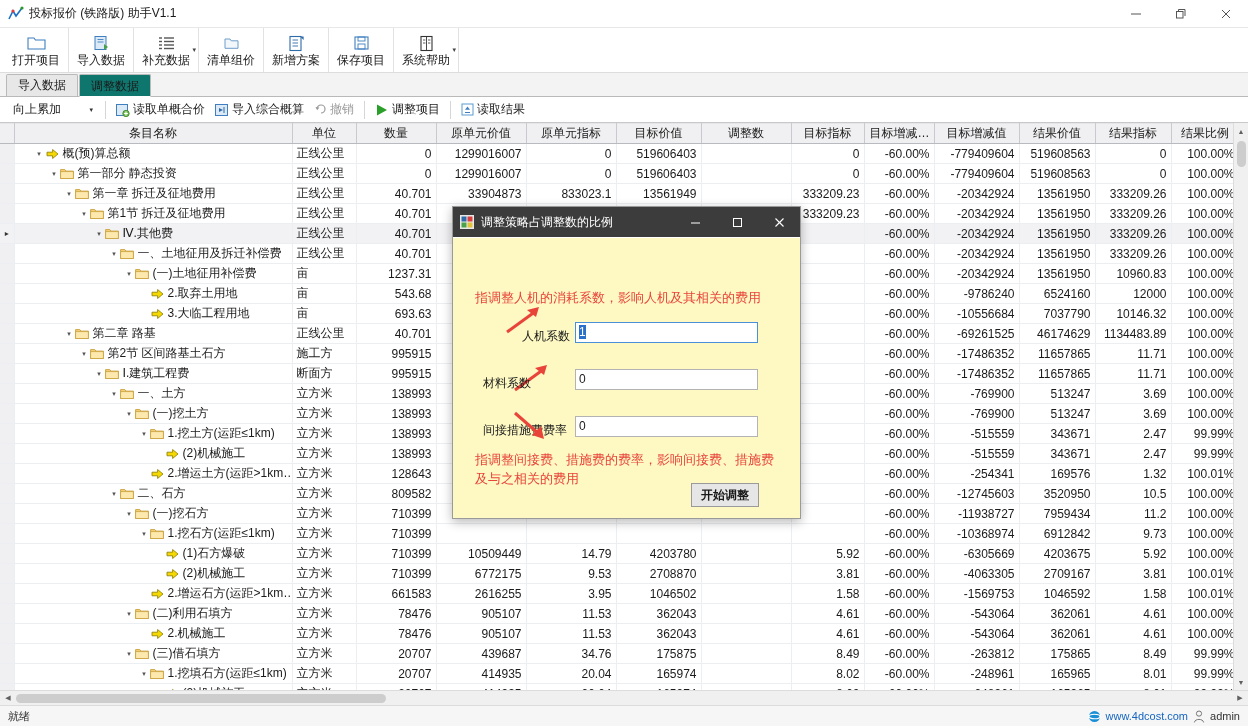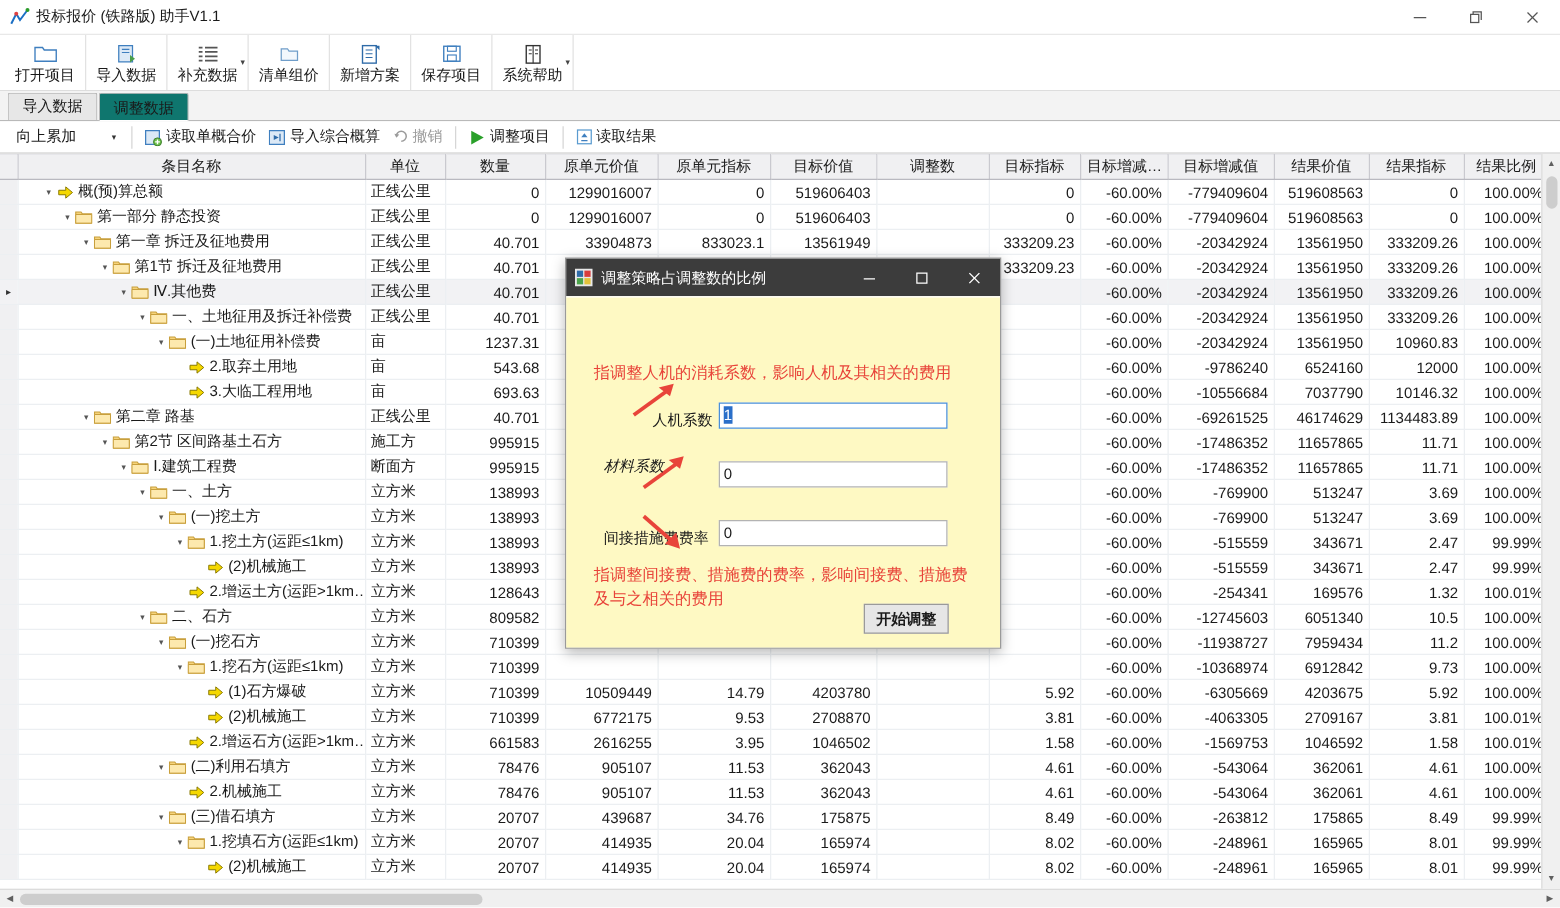--- a/index.html
+++ b/index.html
@@ -1014,21 +1014,21 @@
                 </td>
                 <td>立方米</td>
                 <td class="num">809582</td>
                 <td class="num"></td>
                 <td class="num"></td>
                 <td class="num"></td>
                 <td class="num"></td>
                 <td class="num"></td>
                 <td class="num">-60.00%</td>
                 <td class="num">-12745603</td>
-                <td class="num">6051340</td>
+                <td class="num">3520950</td>
                 <td class="num">10.5</td>
                 <td class="num">100.00%</td>
               </tr>
               <tr>
                 <td class="gutter"></td>
                 <td>
                   <div class="tcell" style="padding-left:105px">
                     <span class="expander">▾</span>
                     <span class="folder">
                       <svg width="14" height="12" viewBox="0 0 14 12">
@@ -1302,20 +1302,39 @@
     </div>
     <div class="hscroll">
       <div class="hs-arrow">◀</div>
       <div class="hs-track">
         <div class="hs-thumb"></div>
       </div>
       <div class="hs-arrow">▶</div>
     </div>
   </div>
 
+  <div class="statusbar">
+    <span>就绪</span>
+    <div class="sb-right">
+      <span>
+        <svg width="13" height="13" viewBox="0 0 13 13">
+          <circle cx="6.5" cy="6.5" r="5.5" fill="#1a8fd6"></circle>
+          <ellipse cx="6.5" cy="6.5" rx="5.5" ry="2.3" fill="none" stroke="#ffffff" stroke-width="1.1"></ellipse>
+        </svg>
+      </span>
+      <a class="sb-link" href="#">www.4dcost.com</a>
+      <span>
+        <svg width="12" height="13" viewBox="0 0 12 13">
+          <circle cx="6" cy="3.6" r="2.6" fill="none" stroke="#777" stroke-width="1"></circle>
+          <path d="M1.4 12.4 C1.8 8.4 10.2 8.4 10.6 12.4" fill="none" stroke="#777" stroke-width="1"></path>
+        </svg>
+      </span>
+      <span>admin</span>
+    </div>
+  </div>
 
   <div class="dialog">
     <div class="dlg-title">
       <span class="dlg-ico">
         <svg width="16" height="16" viewBox="0 0 16 16">
           <rect x="1" y="1" width="14" height="14" fill="#e8e8e8"></rect>
           <rect x="2.5" y="2.5" width="5" height="5" fill="#2f6ba8"></rect>
           <rect x="8.5" y="2.5" width="5" height="5" fill="#d93d3d"></rect>
           <rect x="2.5" y="8.5" width="5" height="5" fill="#4aa34a"></rect>
           <rect x="8.5" y="8.5" width="5" height="5" fill="#e3c23c"></rect>
@@ -1351,21 +1370,21 @@
       </svg>
 
       <div class="fld-label" style="left:30px; top:90px;margin-left:39px;">人机系数</div>
       <div class="fld focused" style="left:122px; top:84px; width:183px;"><span class="selv">1</span></div>
 
       <svg style="position:absolute; left:58px; top:126px;" width="40" height="28" viewBox="0 0 40 28">
         <line x1="4" y1="26" x2="33" y2="5" stroke="#e8443a" stroke-width="3"></line>
         <path d="M36 1 L24 4 L33 11 Z" fill="#e8443a"></path>
       </svg>
 
-      <div class="fld-label" style="left:30px; top:127px;font-style:italic;">材料系数</div>
+      <div class="fld-label" style="left:30px; top:137px;">材料系数</div>
       <div class="fld" style="left:122px; top:131px; width:183px;"><span>0</span></div>
 
       <div class="fld-label" style="left:30px; top:184px;">间接措施费费率</div>
       <div class="fld" style="left:122px; top:178px; width:183px;"><span>0</span></div>
 
       <svg style="position:absolute; left:58px; top:172px;" width="40" height="34" viewBox="0 0 40 34">
         <line x1="4" y1="3" x2="28" y2="24" stroke="#e8443a" stroke-width="3"></line>
         <path d="M33 29 L30 16 L21 25 Z" fill="#e8443a"></path>
       </svg>
 

